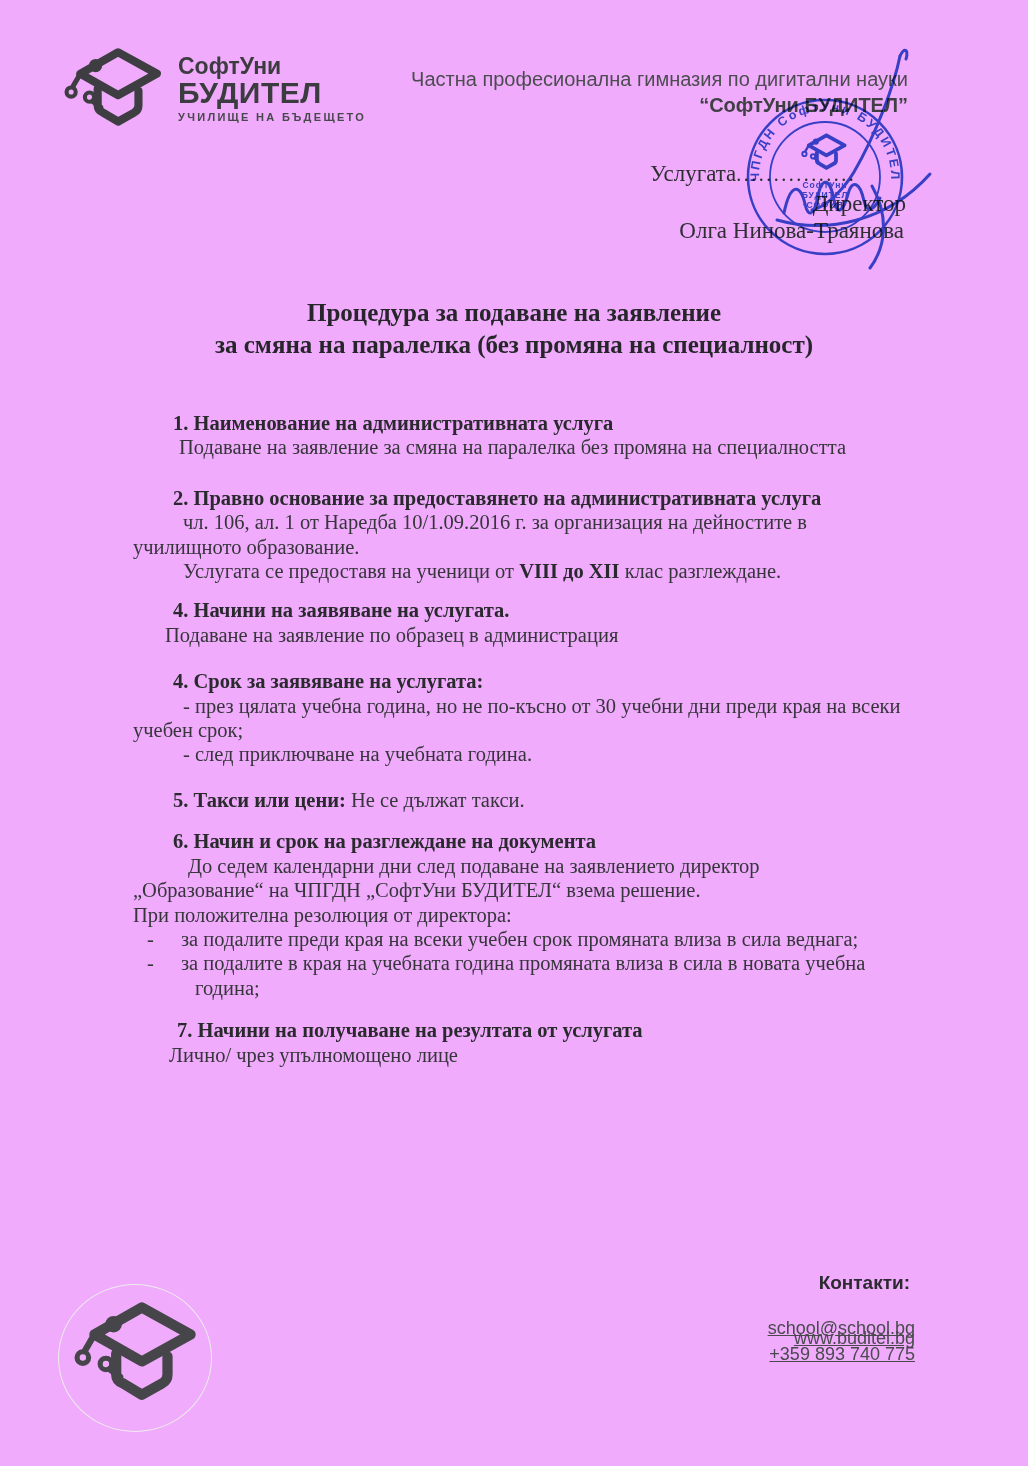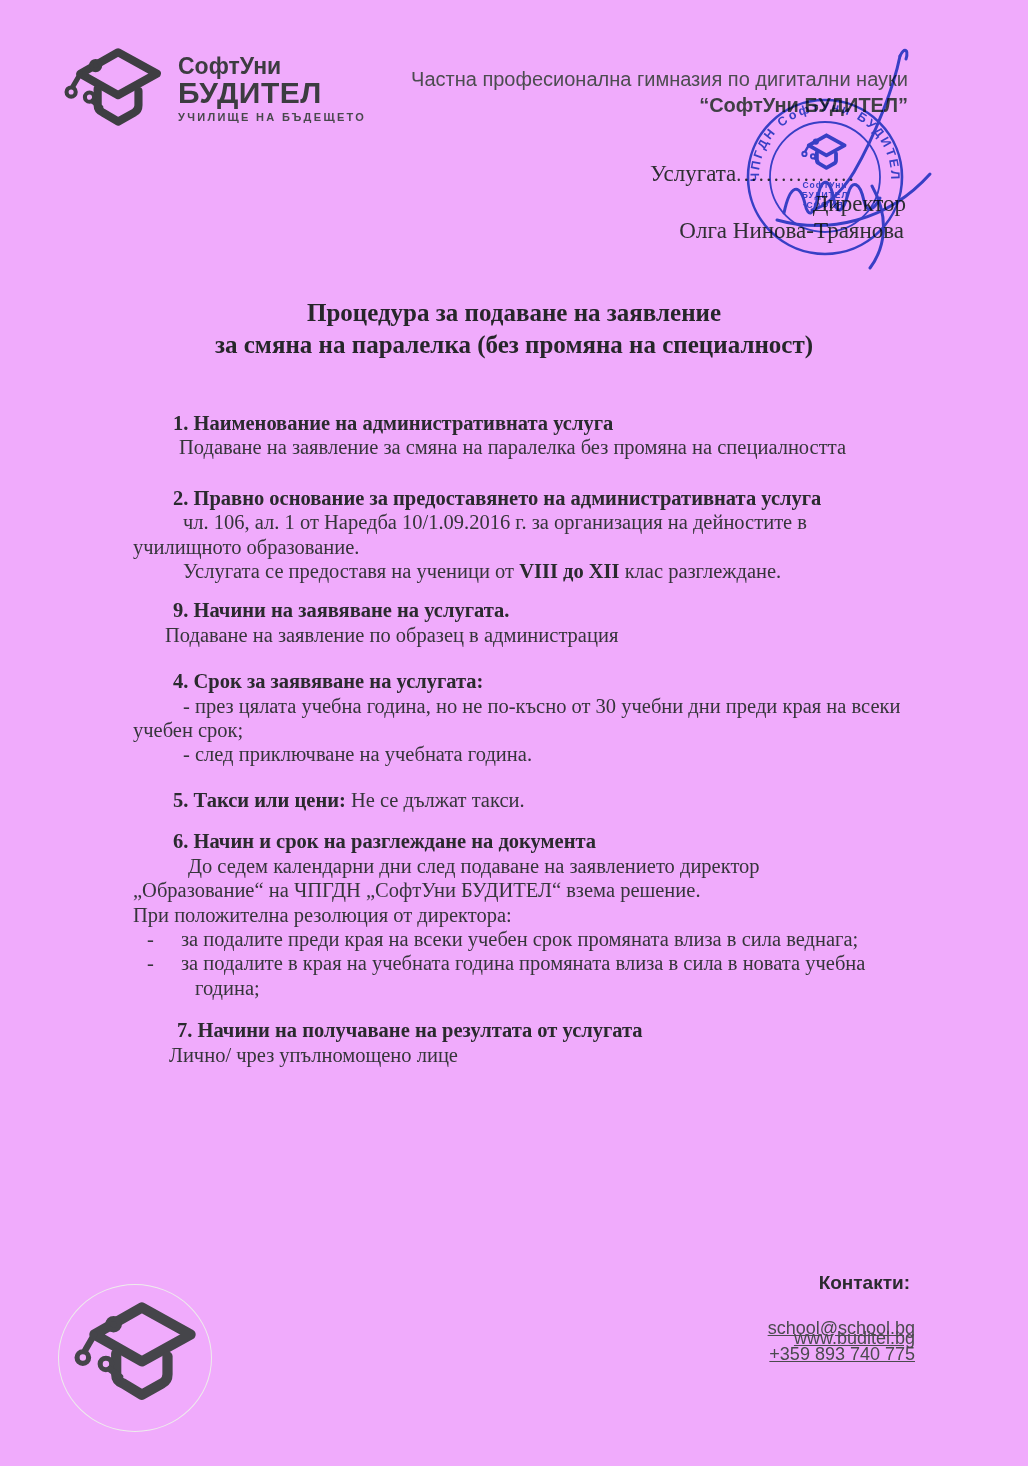--- a/index.html
+++ b/index.html
@@ -126,21 +126,21 @@
     </div>
 
     <div class="mt26">
       <span class="head in40">2. Правно основание за предоставянето на административната услуга</span>
       <span class="ln in50">чл. 106, ал. 1 от Наредба 10/1.09.2016 г. за организация на дейностите в</span>
       <span class="ln">училищното образование.</span>
       <span class="ln in50"><span>Услугата се предоставя  на ученици от </span><b>VIII до XII</b><span> клас разглеждане.</span></span>
     </div>
 
     <div class="mt15">
-      <span class="head in40">9. Начини на заявяване на услугата.</span>
+      <span class="head in40">4. Начини на заявяване на услугата.</span>
       <span class="ln in32">Подаване на заявление по образец в администрация</span>
     </div>
 
     <div class="mt22">
       <span class="head in40">4. Срок за заявяване на услугата:</span>
       <span class="ln in50">- през цялата учебна година, но не по-късно от 30 учебни дни преди края на всеки</span>
       <span class="ln">учебен срок;</span>
       <span class="ln in50">- след приключване на учебната година.</span>
     </div>
 

